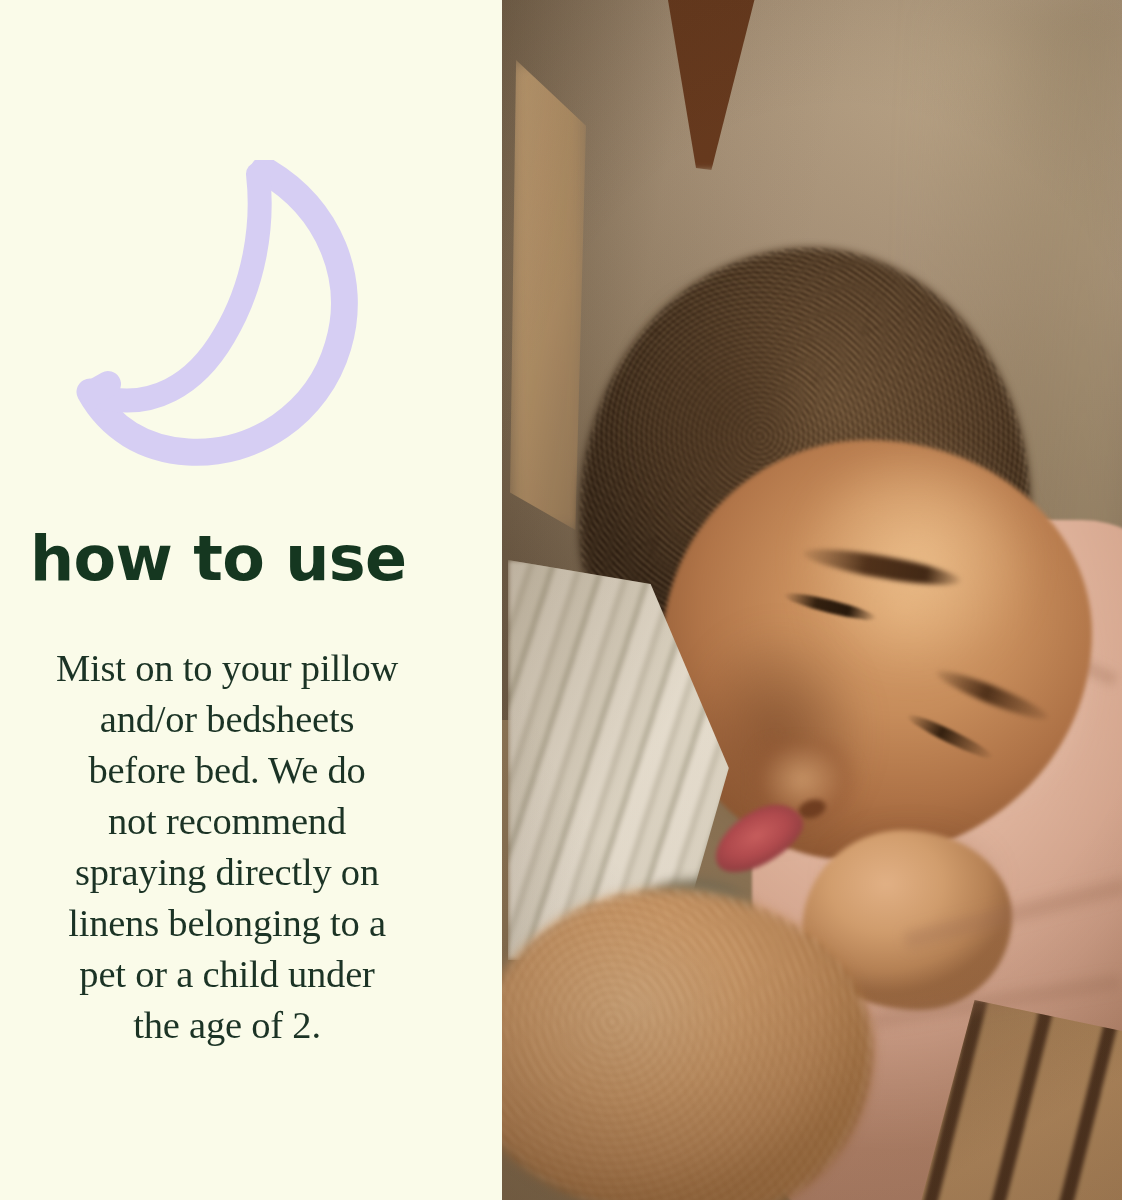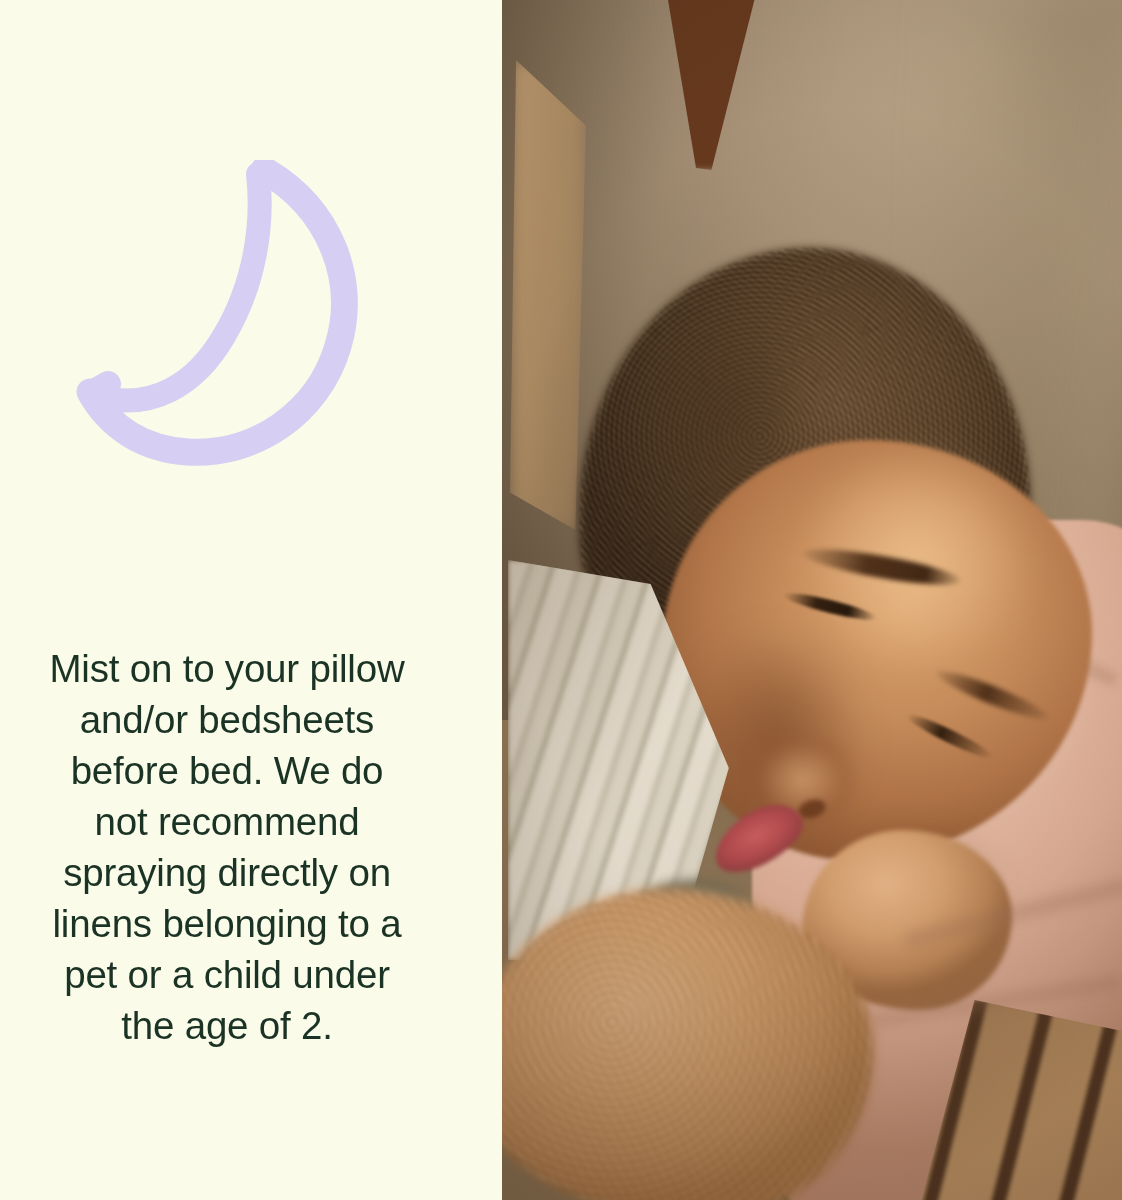--- a/index.html
+++ b/index.html
@@ -53,21 +53,21 @@
     color: #153720;
     text-align: left;
     -webkit-font-smoothing: antialiased;
   }
 
   .body-copy {
     position: absolute;
     left: 4px;
     top: 604px;
     width: 446px;
-    font-family: Liberation Sans, sans-serif;
+    font-family: Liberation Serif, serif;
     font-weight: 400;
     font-size: 38.5px;
     line-height: 51px;
     letter-spacing: -0.2px;
     color: #1b3325;
     text-align: center;
     white-space: pre-line;
   }
 
   
@@ -356,20 +356,21 @@
 
           <path d="M196 10 C262 48 290 120 270 186 C250 254 186 296 120 292 C76 289 42 268 22 232" stroke-width="27"></path>
 
           <path d="M190 14 C196 66 186 126 156 176 C128 224 84 252 28 236" stroke-width="24"></path>
 
           <path d="M24 233 L40 224" stroke-width="26"></path>
         </g>
       </svg>
     </div>
 
+    <h1 class="heading">how to use</h1>
 
     <p class="body-copy">Mist on to your pillow
 and/or bedsheets
 before bed. We do
 not recommend
 spraying directly on
 linens belonging to a
 pet or a child under
 the age of 2.</p>
 

